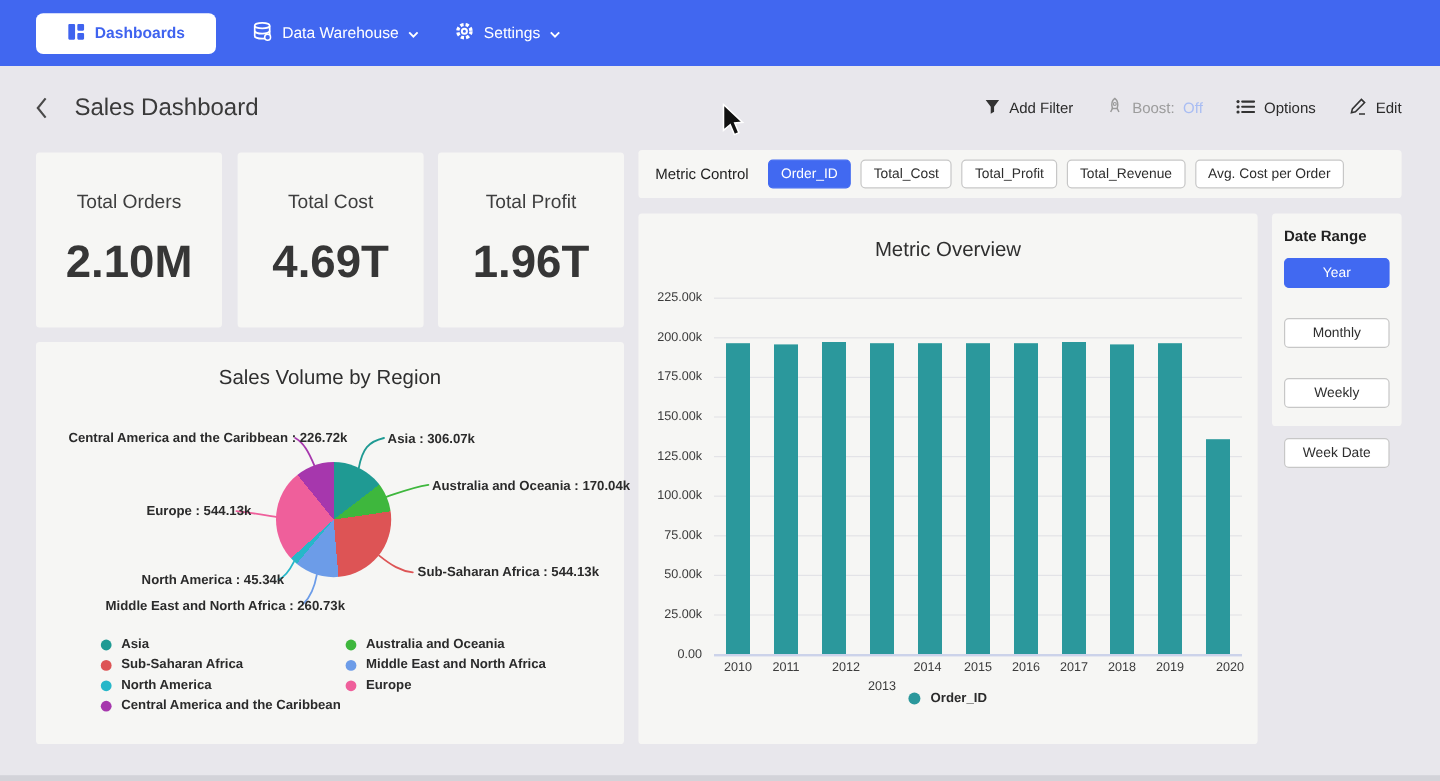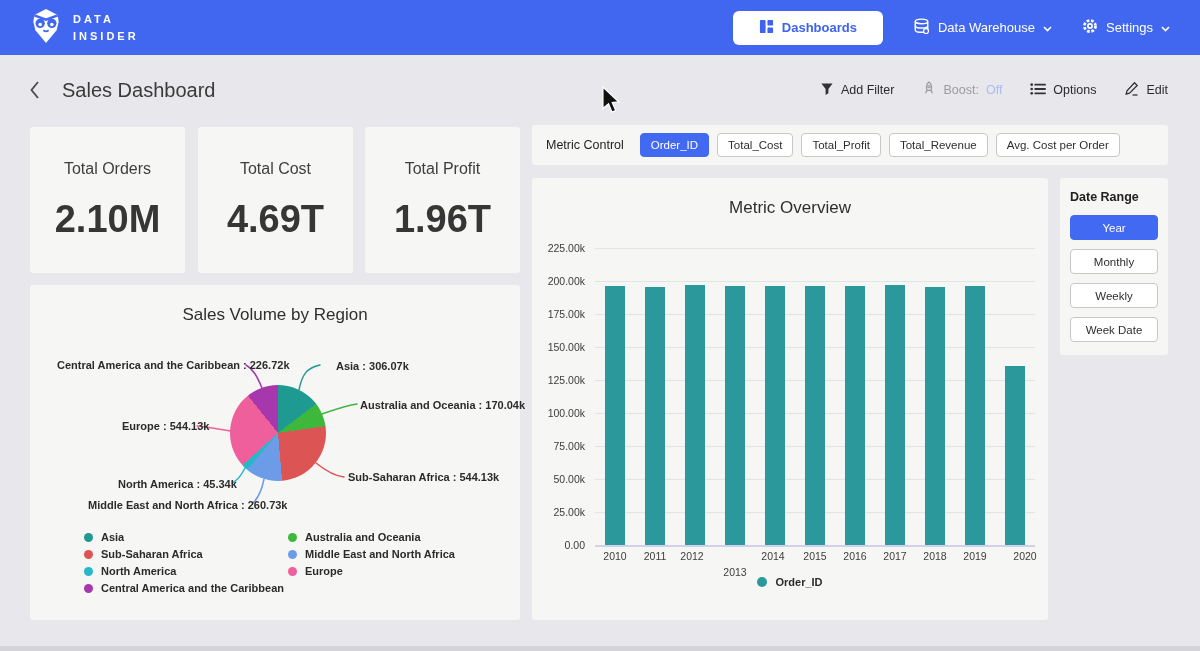--- a/index.html
+++ b/index.html
@@ -77,53 +77,36 @@
     font-size:10.5px; color:#3c3c3c; }
   .bar { position:absolute; width:20px; background:#2b989c; }
   .xtick { position:absolute; width:40px; text-align:center; font-size:10.5px; color:#3c3c3c; }
   .bar-legend { position:absolute; left:0; top:398px; width:516px;
     display:flex; align-items:center; justify-content:center; gap:8px;
     font-size:11px; font-weight:bold; color:#2b2b2b; }
   .bar-legend .dot { width:10px; height:10px; }
 
   .date-card { left:1060px; top:178px; width:108px; height:177px; padding:12px 10px; }
   .date-title { font-size:12.5px; font-weight:700; color:#222; margin-bottom:11px; }
-  .date-btn { width:88px; height:25px; margin:0 auto 9px; display:flex;
+  .date-btn { width:88px; height:25px; margin:0 auto 25px; display:flex;
     align-items:center; justify-content:center; font-size:11.5px;
     border:1px solid #c7c7c7; border-radius:4px; background:#fff; color:#2e2e2e;
     cursor:pointer; }
   .date-btn.selected { background:#4169f1; border-color:#4169f1; color:#fff; }
 
   .footer-strip { position:absolute; bottom:0; left:0; width:1200px; height:5px;
     background:#d3d3d9; }
   .cursor { position:absolute; left:601px; top:86px; z-index:99; }
 </style>
 </head>
 <body>
 
 <div class="app">
 
   <header class="navbar">
-    <div class="logo">
-      <span>
-        <svg width="32" height="36" viewBox="0 0 30 34">
-          <polygon points="15,1 26,6.5 27,13 25,21 15,33 5,21 3,13 4,6.5" fill="#ffffff"></polygon>
-          <path d="M4,7 L15,11 L26,7" stroke="#4167f0" stroke-width="2.4" fill="none"></path>
-          <circle cx="9.5" cy="14.5" r="4.4" fill="#4167f0"></circle>
-          <circle cx="20.5" cy="14.5" r="4.4" fill="#4167f0"></circle>
-          <circle cx="9.5" cy="15.6" r="1.7" fill="#ffffff"></circle>
-          <circle cx="20.5" cy="15.6" r="1.7" fill="#ffffff"></circle>
-          <path d="M12.5,21 Q15,23 17.5,21" stroke="#4167f0" stroke-width="1.6" fill="none"></path>
-        </svg>
-      </span>
-      <div class="logo-text">
-        <span>DATA</span>
-        <span>INSIDER</span>
-      </div>
-    </div>
     <nav class="nav-right">
       <button class="btn-dashboards">
         <span>
           <svg width="15" height="15" viewBox="0 0 16 16">
             <rect x="1" y="1" width="6" height="14" rx="1" fill="#3f63ef"></rect>
             <rect x="9" y="1" width="6" height="6" rx="1" fill="#3f63ef"></rect>
             <rect x="9" y="9" width="6" height="6" rx="1" fill="#3f63ef"></rect>
           </svg>
         </span>
         <span>Dashboards</span>
@@ -246,21 +229,21 @@
     <svg id="pie-leaders" class="pie-leaders" width="490" height="335">
         <path d="M269,105 C272,89 277,83 290,80" fill="none" stroke="#1f9a93" stroke-width="1.5" stroke-linecap="round"></path>
         <path d="M292,129 C304,125 314,121 327,119" fill="none" stroke="#3eb73d" stroke-width="1.5" stroke-linecap="round"></path>
         <path d="M286,178 C296,186 304,191 314,192" fill="none" stroke="#dd5455" stroke-width="1.5" stroke-linecap="round"></path>
         <path d="M234,194 C232,205 229,212 223,218" fill="none" stroke="#6c9ce8" stroke-width="1.5" stroke-linecap="round"></path>
         <path d="M215,183 C211,191 207,196 202,198" fill="none" stroke="#27b7c9" stroke-width="1.5" stroke-linecap="round"></path>
         <path d="M201,146 C189,144 178,142 167,141" fill="none" stroke="#ef5f9b" stroke-width="1.5" stroke-linecap="round"></path>
         <path d="M232,103 C227,91 223,84 216,80" fill="none" stroke="#a637ad" stroke-width="1.5" stroke-linecap="round"></path>
       </svg>
     <div id="pie-labels">
-        <div class="pie-label" style="left: 306px; top: 75px;">Asia : 306.07k</div>
+        <div class="pie-label" style="left: 293px; top: 75px;">Asia : 306.07k</div>
         <div class="pie-label" style="left: 330px; top: 114px;">Australia and Oceania : 170.04k</div>
         <div class="pie-label" style="left: 318px; top: 186px;">Sub-Saharan Africa : 544.13k</div>
         <div class="pie-label" style="left: 58px; top: 214px;">Middle East and North Africa : 260.73k</div>
         <div class="pie-label" style="left: 88px; top: 193px;">North America : 45.34k</div>
         <div class="pie-label" style="left: 92px; top: 135px;">Europe : 544.13k</div>
         <div class="pie-label" style="left: 27px; top: 74px;">Central America and the Caribbean : 226.72k</div>
       </div>
     <div id="pie-legend">
         <div class="legend-item" style="left: 54px; top: 246px;">
           <span class="dot" style="background: rgb(31, 154, 147);"></span>
@@ -314,21 +297,21 @@
         <div class="ytick" style="top: 295px;">50.00k</div>
         <div class="gridline" style="top: 334px;"></div>
         <div class="ytick" style="top: 328px;">25.00k</div>
         <div class="baseline" style="top: 367px;"></div>
         <div class="ytick" style="top: 361px;">0.00</div>
         <div class="bar" style="left: 73px; top: 108.016px; height: 258.984px; background: rgb(43, 152, 156);"></div>
         <div class="xtick" style="left: 63px; top: 372px;">2010</div>
         <div class="bar" style="left: 113px; top: 108.676px; height: 258.324px; background: rgb(43, 152, 156);"></div>
         <div class="xtick" style="left: 103px; top: 372px;">2011</div>
         <div class="bar" style="left: 153px; top: 106.96px; height: 260.04px; background: rgb(43, 152, 156);"></div>
-        <div class="xtick" style="left: 140px; top: 372px;">2012</div>
+        <div class="xtick" style="left: 153px; top: 372px;">2012</div>
         <div class="bar" style="left: 193px; top: 108.016px; height: 258.984px; background: rgb(43, 152, 156);"></div>
         <div class="xtick" style="left: 183px; top: 372px; margin-top: 16px;">2013</div>
         <div class="bar" style="left: 233px; top: 108.412px; height: 258.588px; background: rgb(43, 152, 156);"></div>
         <div class="xtick" style="left: 221px; top: 372px;">2014</div>
         <div class="bar" style="left: 273px; top: 108.412px; height: 258.588px; background: rgb(43, 152, 156);"></div>
         <div class="xtick" style="left: 263px; top: 372px;">2015</div>
         <div class="bar" style="left: 313px; top: 108.28px; height: 258.72px; background: rgb(43, 152, 156);"></div>
         <div class="xtick" style="left: 303px; top: 372px;">2016</div>
         <div class="bar" style="left: 353px; top: 107.224px; height: 259.776px; background: rgb(43, 152, 156);"></div>
         <div class="xtick" style="left: 343px; top: 372px;">2017</div>

